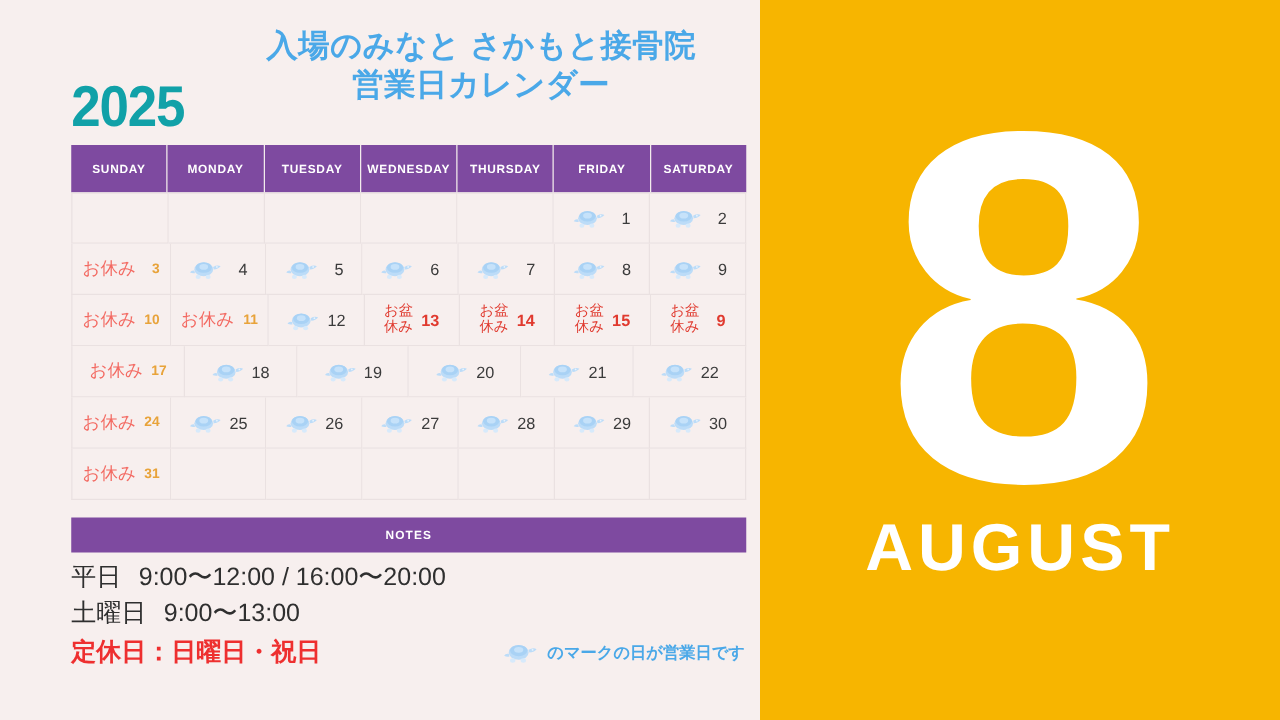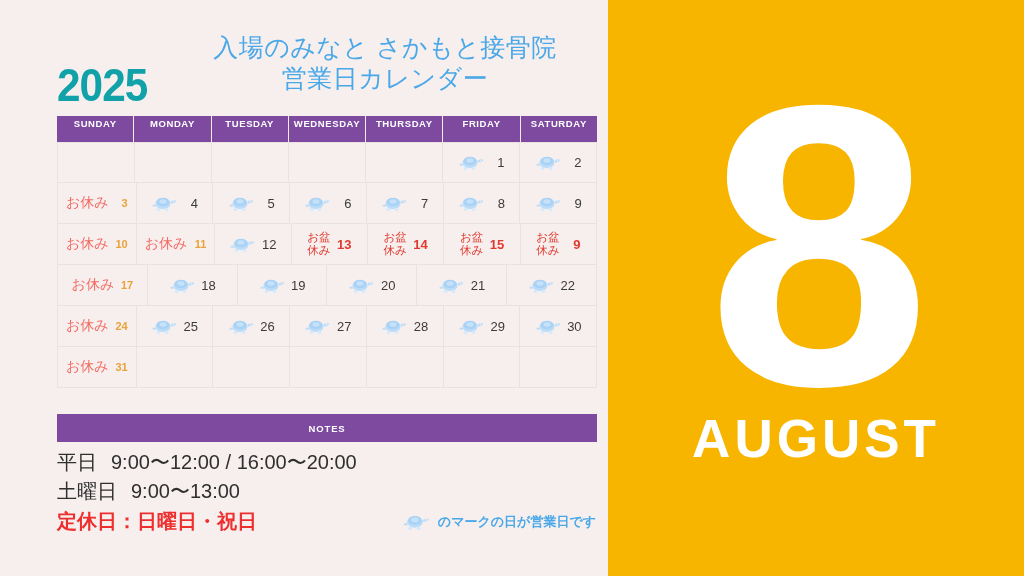--- a/index.html
+++ b/index.html
@@ -21,33 +21,33 @@
   
   .header { position:absolute; left:0; top:22px; width:608px; height:86px; }
   .year {
     position:absolute; left:57px; top:40px;
     font-size:46px; font-weight:bold; color:#11a1a8;
     letter-spacing:-1px; transform:scaleX(0.92); transform-origin:left center;
     line-height:1;
   }
   .title-block {
     position:absolute; left:170px; top:0; width:430px;
-    text-align:center; color:#4aa8e8; font-weight:normal;
-    line-height:1.24; font-size:25px; letter-spacing:0.5px;margin-top:10px;
+    text-align:center; color:#4aa8e8; font-weight:bold;
+    line-height:1.24; font-size:25px; letter-spacing:0.5px;
   }
   .title-line1 { display:block; }
   .title-line2 { display:block; }
 
   
   .calendar { position:absolute; left:57px; top:116px; width:540px; }
   .dow-row { display:flex; background:#7e4aa0; }
   .dow {
     flex:1 1 0; text-align:center; color:#ffffff;
     font-size:9.5px; font-weight:bold; letter-spacing:0.6px;
-    padding:2px 0 13px; border-right:1px solid #f3ecec;
+    padding:14px 0 13px; border-right:1px solid #f3ecec;
   }
   .dow:last-child { border-right:none; }
 
   .week { display:flex; }
   .cell {
     flex:1 1 0; height:41px; position:relative;
     border-right:1px solid #eae1e1;
     border-bottom:1px solid #eae1e1;
     display:flex; align-items:center; justify-content:center;
     background:#f7efee;

